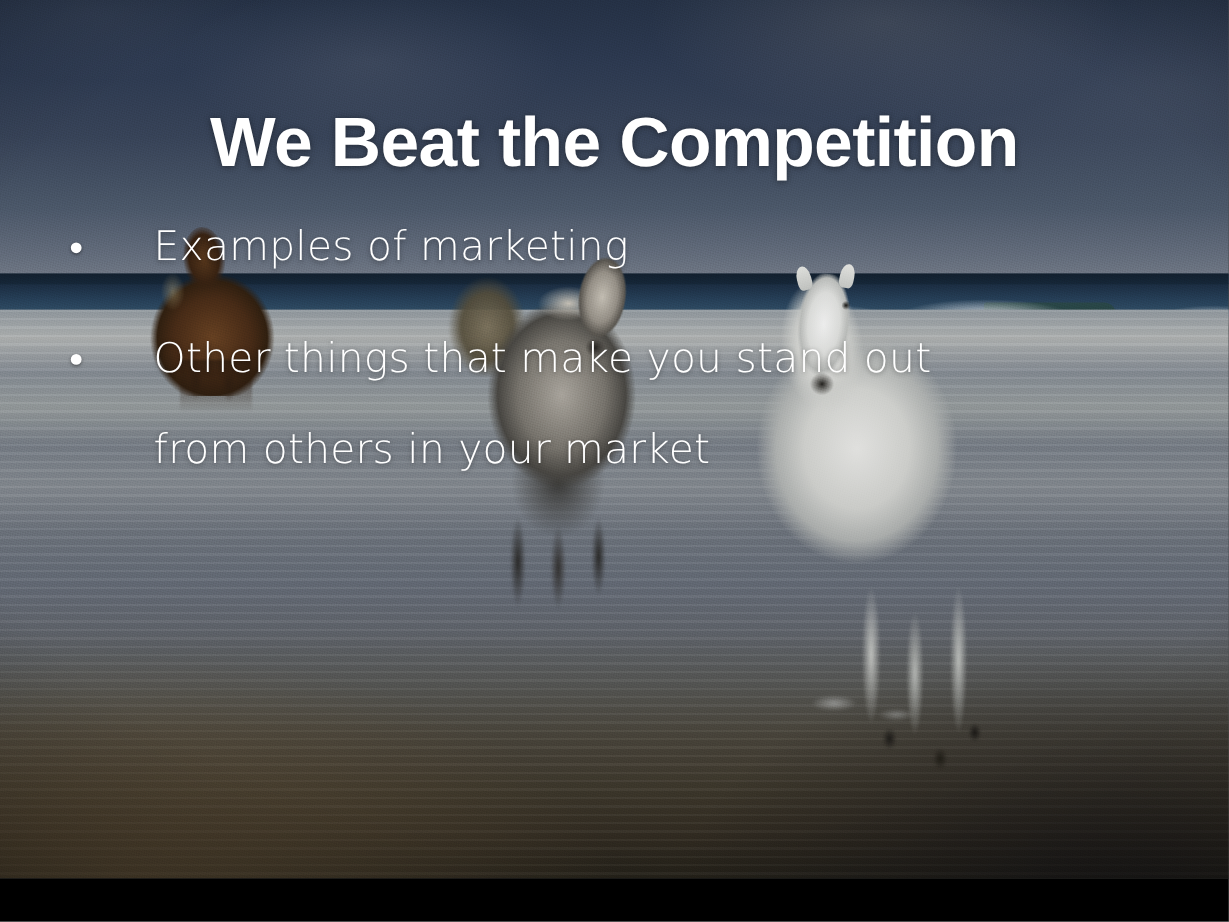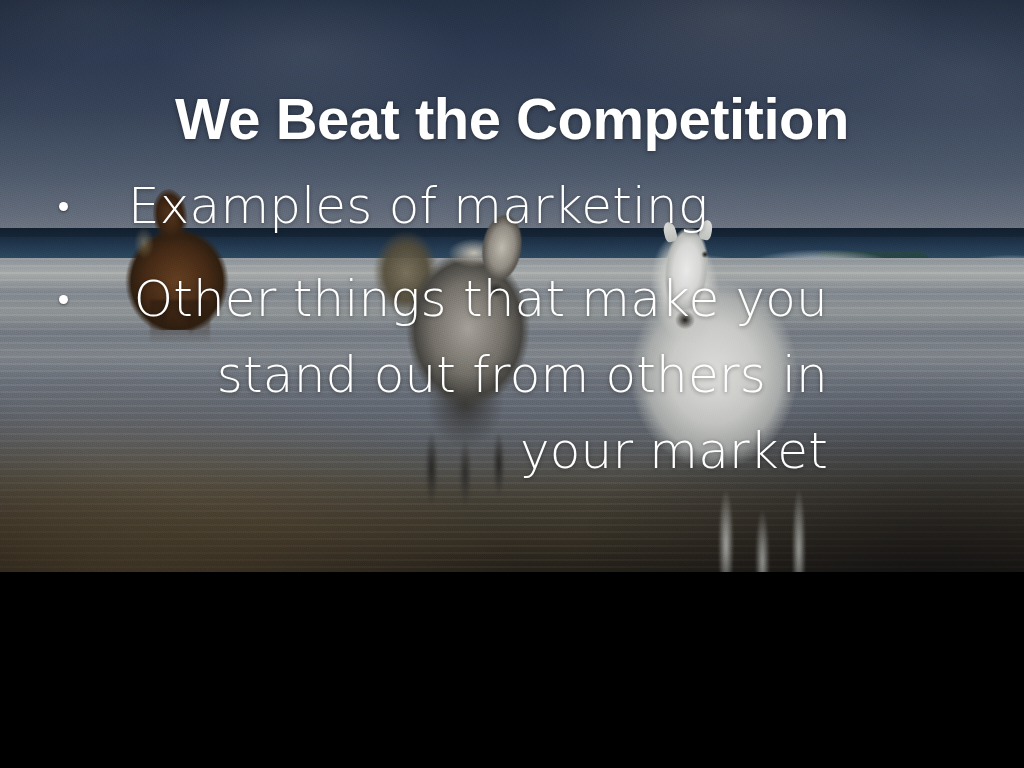--- a/index.html
+++ b/index.html
@@ -9,21 +9,21 @@
     background: #000;
   }
   body {
     font-family: "Liberation Sans", sans-serif;
   }
 
   
   .slide {
     position: relative;
     width: 1024px;
-    height: 572px;
+    height: 732px;
     overflow: hidden;
     background: #737373;
     user-select: none;
   }
 
   
   .photo {
     position: absolute;
     inset: 0;
     overflow: hidden;
@@ -384,28 +384,27 @@
   }
 
   .bullet-item {
     position: relative;
     display: block;
     padding-left: 82px;
     margin: 0 0 17px 0;
     color: #ffffff;
     font-family: "DejaVu Sans", sans-serif;
     font-weight: 300;
-    font-size: 50px;
+    font-size: 34px;
     line-height: 76px;
     letter-spacing: 0.2px;
     text-shadow: 0 1px 4px rgba(0,0,0,.40);
   }
   .bullet-item.wrap {
     max-width: 700px;
-    text-align: right;
   }
 
   .bullet-dot {
     position: absolute;
     left: 13px;
     top: 34px;
     width: 9px;
     height: 9px;
     border-radius: 50%;
     background: #ffffff;

